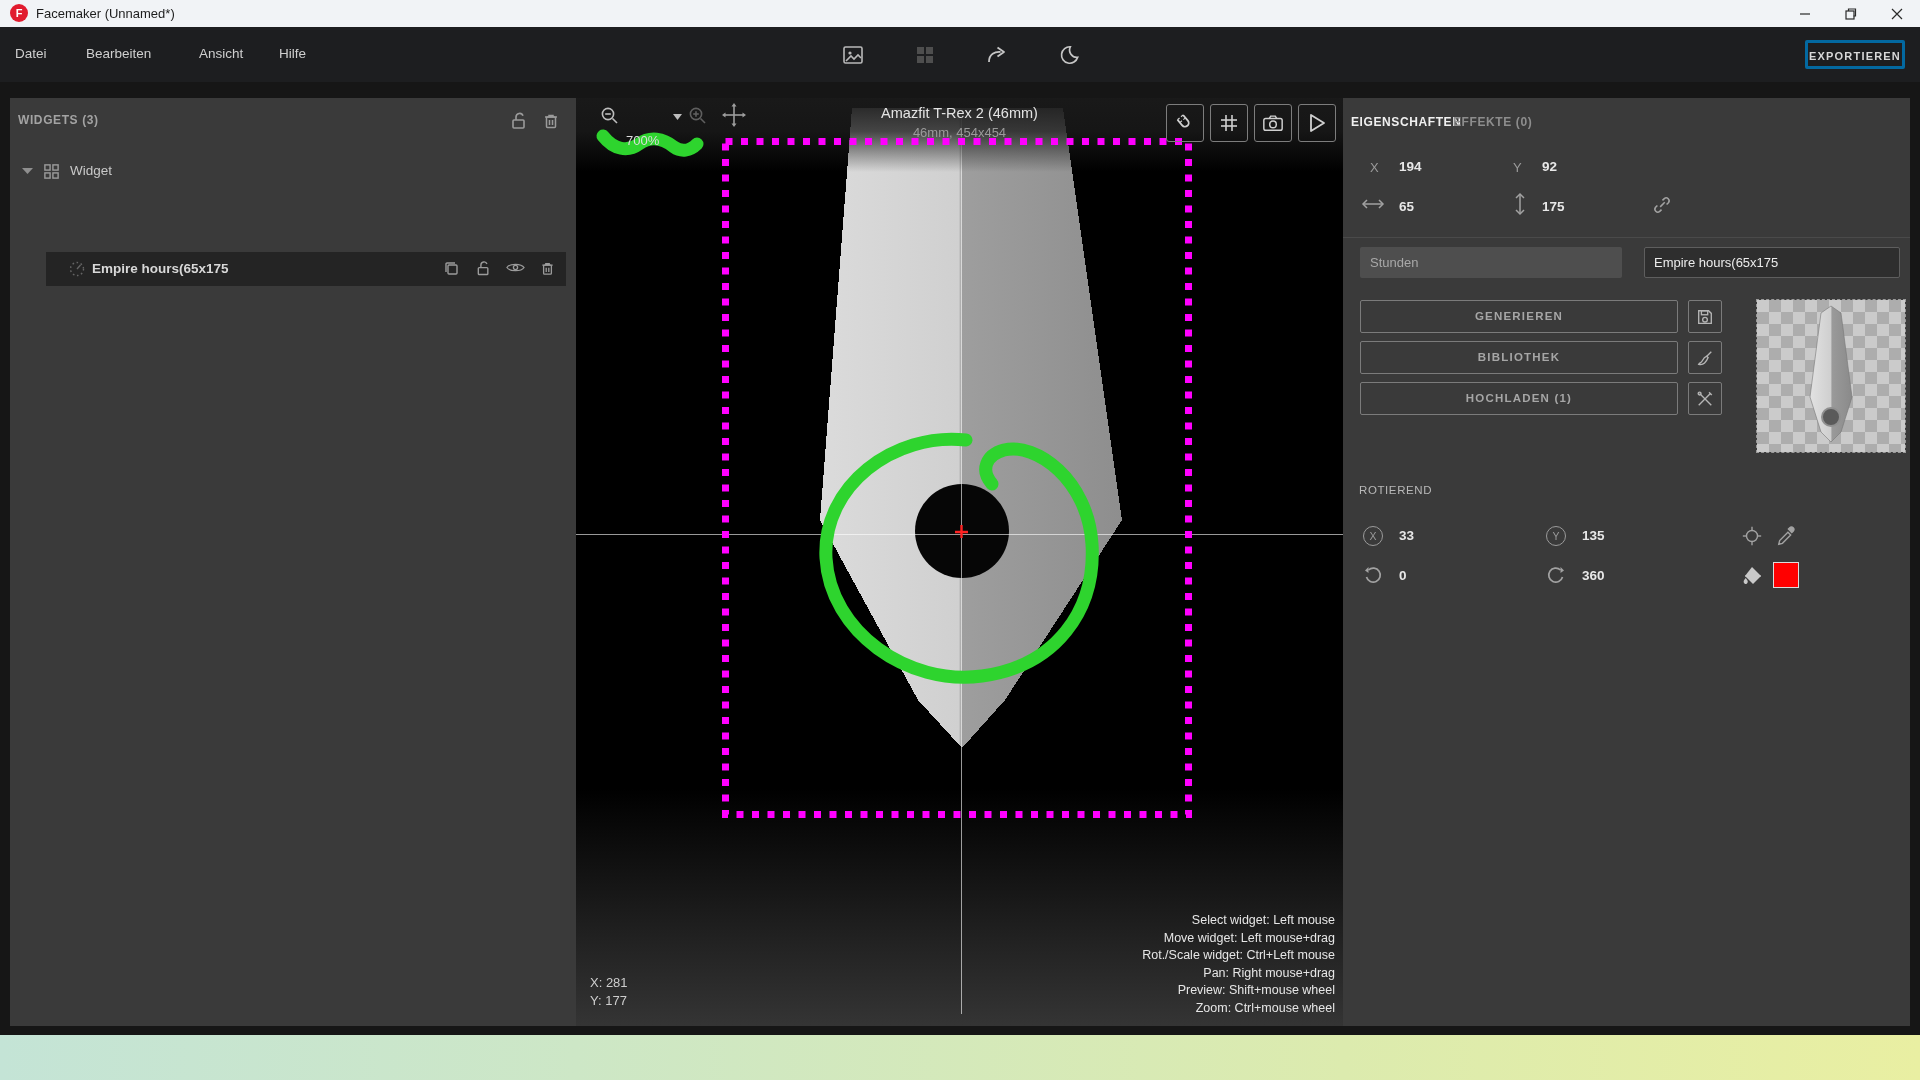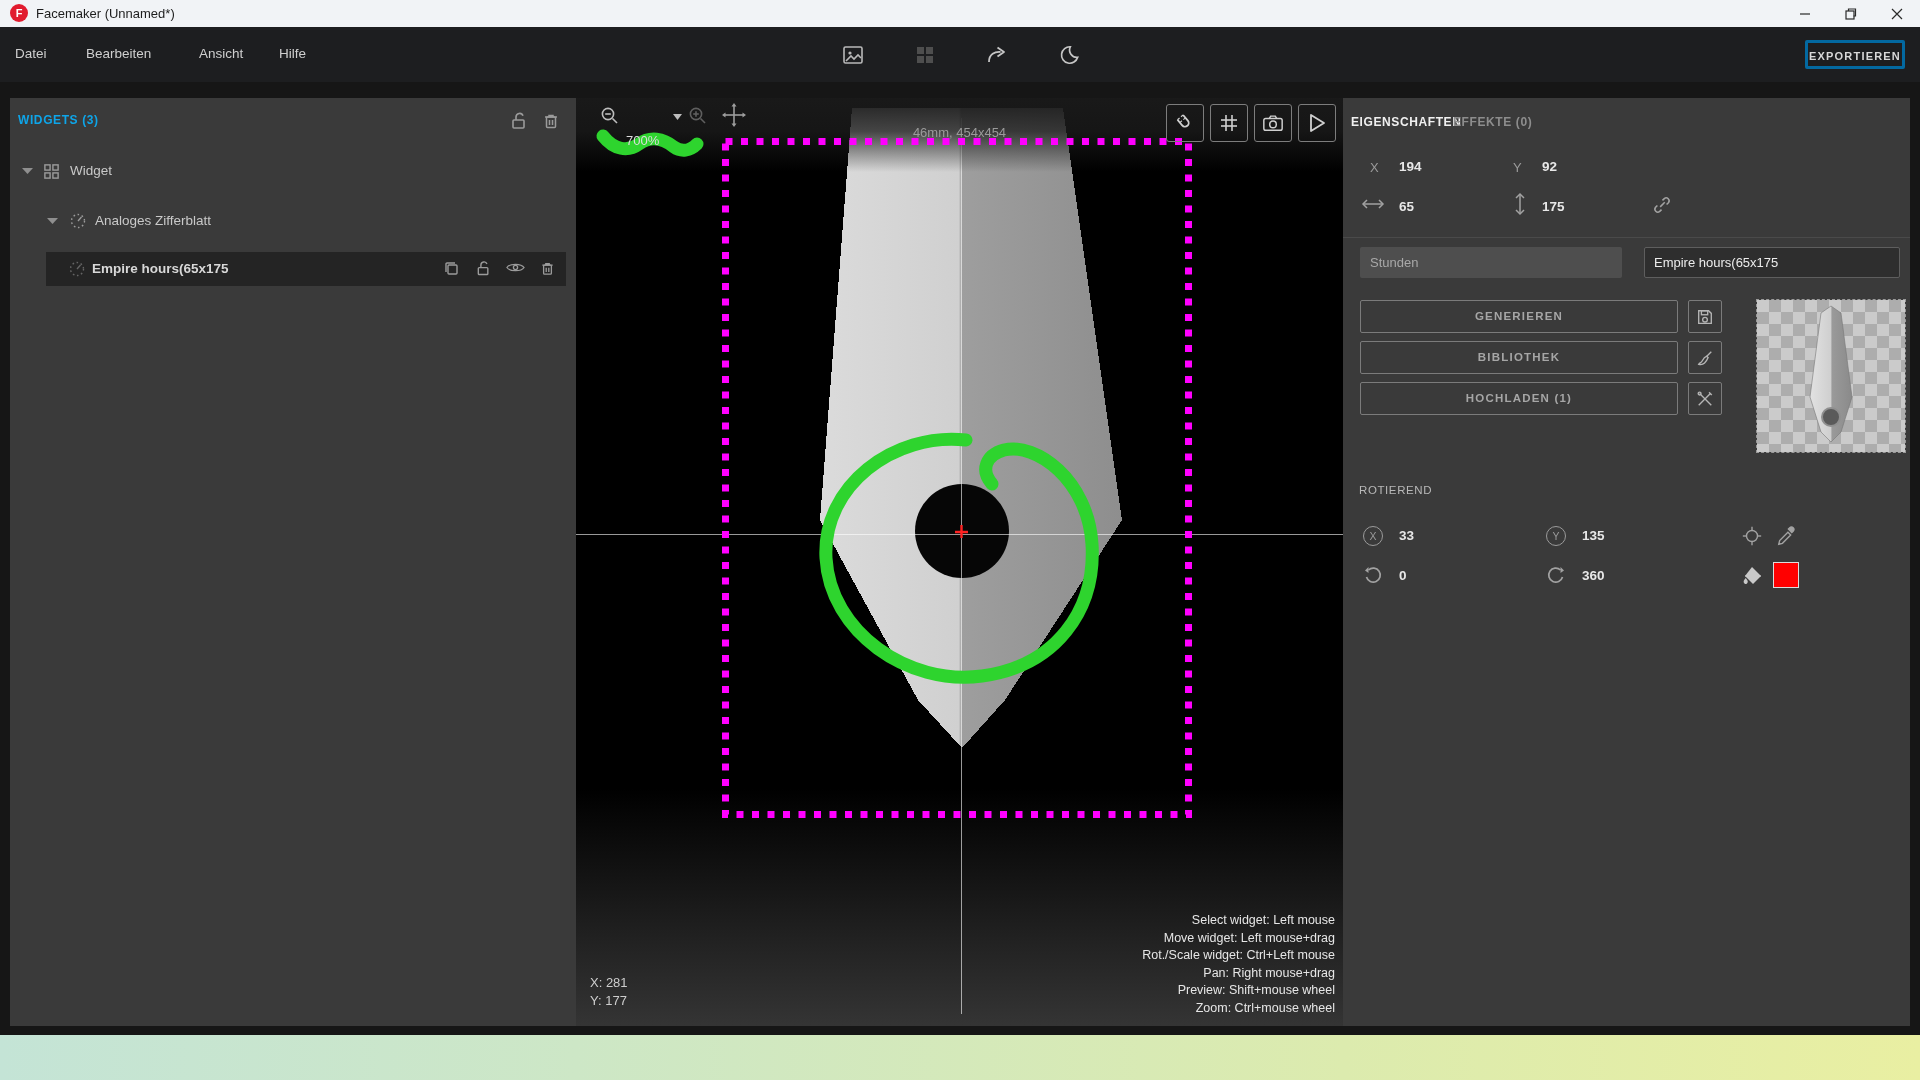--- a/index.html
+++ b/index.html
@@ -18,21 +18,21 @@
   .menu-item { top:19px; font-size:13.5px; color:#cfcfcf; }
   .mb-icon { top:15px; width:26px; height:26px; display:flex; align-items:center; justify-content:center; }
   #export-btn { left:1805px; top:13px; width:100px; height:29px; border:3px solid #0369a1; border-radius:2px; color:#d8d8d8; font-size:11px; font-weight:bold; letter-spacing:1.2px; text-align:center; line-height:27px; background:transparent; }
 
   
   #sidebar { left:10px; top:98px; width:566px; height:928px; background:#3a3a3a; }
   #canvas { left:576px; top:98px; width:767px; height:928px; background:#000; overflow:hidden; }
   #rightpanel { left:1343px; top:98px; width:567px; height:928px; background:#3a3a3a; }
 
   
-  #widgets-header { left:8px; top:15px; font-size:12px; font-weight:bold; letter-spacing:.6px; color:#0ea5e9; }
+  #widgets-header { left:8px; top:15px; font-size:12px; font-weight:bold; letter-spacing:.6px; color:#a3a3a3; }
   .tree-label { font-size:13.5px; color:#c9c9c9;text-align:center; }
   .sb-icon { color:#9b9b9b; }
   #row-selected { left:36px; top:154px; width:520px; height:34px; background:#242424; }
 
   
   .cv-layer { left:0; top:0; width:767px; height:928px; pointer-events:none; }
   #cv-top-grad { left:0; top:0; width:767px; height:74px; background:linear-gradient(to bottom, rgba(26,26,26,.97) 0%, rgba(28,28,28,.78) 45%, rgba(0,0,0,0) 100%); }
   #cv-bottom-grad { left:0; top:690px; width:767px; height:238px; background:linear-gradient(to bottom, rgba(0,0,0,0) 0%, rgba(58,58,58,.9) 100%); }
   .cv-toolbtn { top:6px; width:38px; height:38px; border:1px solid #7d7d7d; border-radius:3px; display:flex; align-items:center; justify-content:center; color:#cfcfcf; }
   #cv-title { left:0px; top:7px; width:767px; text-align:center; font-size:14.5px; color:#e4e4e4; }
@@ -151,34 +151,20 @@
           <svg width="17" height="17" viewBox="0 0 18 18" fill="none" stroke="currentColor" stroke-width="1.5">
             <rect x="2" y="2" width="5.5" height="5.5"></rect>
             <rect x="10.5" y="2" width="5.5" height="5.5"></rect>
             <rect x="2" y="10.5" width="5.5" height="5.5"></rect>
             <rect x="10.5" y="10.5" width="5.5" height="5.5"></rect>
           </svg>
         </span>
       <span class="abs tree-label" style="left:60px;top:5px;">Widget</span>
     </div>
 
-    <div class="abs" style="left:0;top:110px;width:566px;height:28px;">
-      <span class="abs sb-icon" style="left:37px;top:9px;">
-          <svg width="11" height="8" viewBox="0 0 11 8" fill="#8f8f8f">
-            <polygon points="0,1 11,1 5.5,7"></polygon>
-          </svg>
-        </span>
-      <span class="abs sb-icon" style="left:59px;top:4px;">
-          <svg width="18" height="18" viewBox="0 0 18 18" fill="none" stroke="currentColor" stroke-width="1.4">
-            <circle cx="9" cy="9" r="6.5" stroke-dasharray="1.6 2.6"></circle>
-            <path d="M9 9 L12.5 5"></path>
-          </svg>
-        </span>
-      <span class="abs tree-label" style="left:85px;top:5px;">Analoges Zifferblatt</span>
-    </div>
 
     <div id="row-selected" class="abs">
       <span class="abs sb-icon" style="left:22px;top:8px;opacity:.55;">
           <svg width="18" height="18" viewBox="0 0 18 18" fill="none" stroke="currentColor" stroke-width="1.4">
             <circle cx="9" cy="9" r="6.5" stroke-dasharray="1.6 2.6"></circle>
             <path d="M9 9 L12.5 5"></path>
           </svg>
         </span>
       <span class="abs tree-label" style="left:46px;top:9px;color:#d8d8d8;font-weight:bold;">Empire hours(65x175</span>
       <span class="abs sb-icon" style="left:396px;top:7px;">
@@ -262,20 +248,21 @@
       <svg width="26" height="26" viewBox="0 0 26 26" fill="none" stroke="currentColor" stroke-width="1.6">
           <line x1="13" y1="4" x2="13" y2="22"></line>
           <line x1="4" y1="13" x2="22" y2="13"></line>
           <polygon points="13,1 10.5,4.5 15.5,4.5" fill="currentColor" stroke="none"></polygon>
           <polygon points="13,25 10.5,21.5 15.5,21.5" fill="currentColor" stroke="none"></polygon>
           <polygon points="1,13 4.5,10.5 4.5,15.5" fill="currentColor" stroke="none"></polygon>
           <polygon points="25,13 21.5,10.5 21.5,15.5" fill="currentColor" stroke="none"></polygon>
         </svg>
     </span>
 
+    <div id="cv-title" class="abs">Amazfit T-Rex 2 (46mm)</div>
     <div id="cv-subtitle" class="abs">46mm, 454x454</div>
 
     <div class="cv-toolbtn abs" style="left:590px;">
       <svg width="22" height="22" viewBox="0 0 24 24" fill="none" stroke="currentColor" stroke-width="2" transform="rotate(-40)">
           <path d="M8 4 v8 a4 4 0 0 0 8 0 V4"></path>
           <path d="M8 4 h3 M13 4 h3 M8 8 h3 M13 8 h3" stroke-width="1.2"></path>
         </svg>
     </div>
     <div class="cv-toolbtn abs" style="left:634px;">
       <svg width="20" height="20" viewBox="0 0 20 20" stroke="currentColor" stroke-width="1.6">

